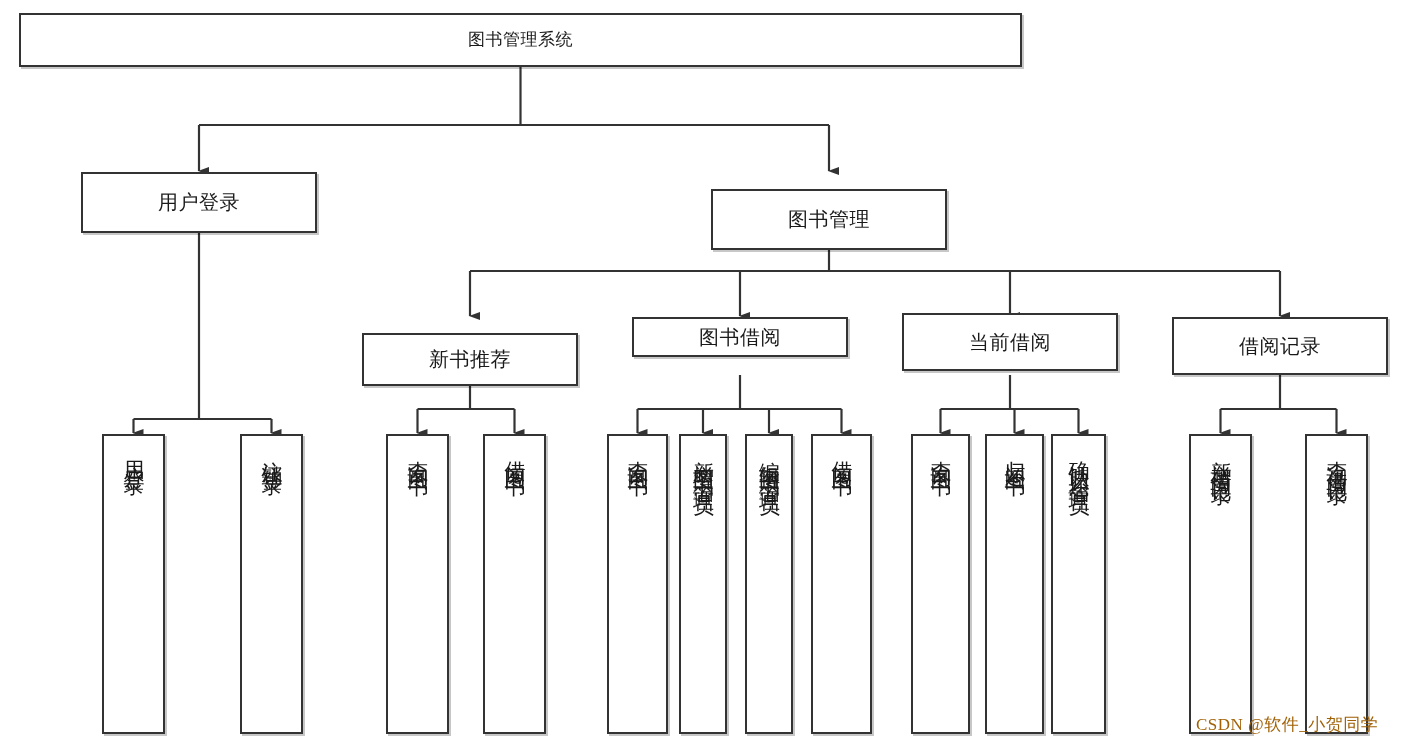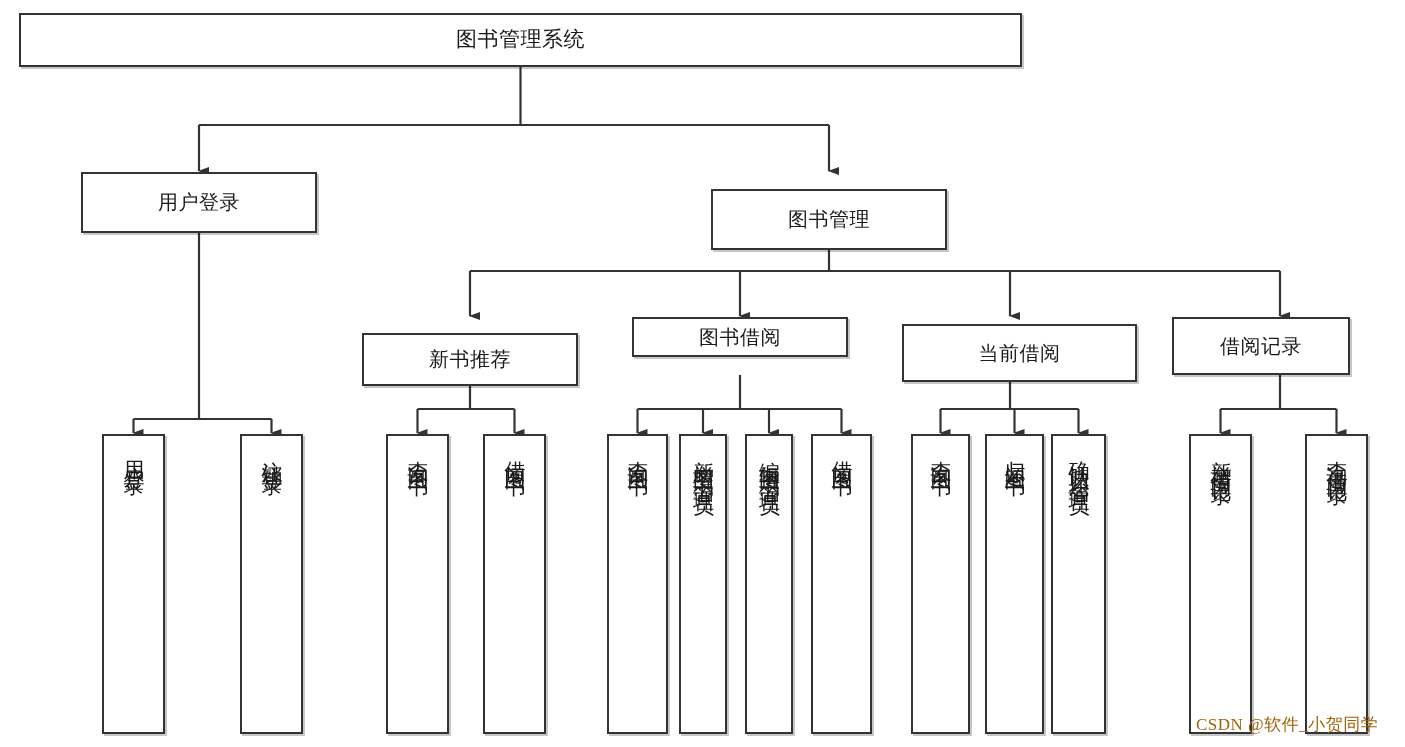--- a/index.html
+++ b/index.html
@@ -52,21 +52,21 @@
     padding-top: 8px;
   }
   .node.vert .lbl {
     writing-mode: vertical-rl;
     text-orientation: upright;
     font-size: 21px;
     letter-spacing: 5px;
     line-height: 1;
     white-space: nowrap;
   }
-  .node.root .lbl { font-size: 21px; }
+  .node.root .lbl { font-size: 17px; }
   .watermark {
     position: absolute;
     color: #a16207;
     font-size: 17px;
     letter-spacing: 0.5px;
     white-space: nowrap;
     z-index: 3;
     font-family: Liberation Serif, serif;
   }
 </style>
@@ -126,24 +126,24 @@
     </div>
     <div class="node horiz" style="left: 711px; top: 172px; width: 236px; height: 61px; margin-top: 17px;">
       <span class="lbl">图书管理</span>
     </div>
     <div class="node horiz" style="left: 362px; top: 317px; width: 216px; height: 53px; margin-top: 16px;">
       <span class="lbl">新书推荐</span>
     </div>
     <div class="node horiz" style="left: 632px; top: 317px; width: 216px; height: 40px;">
       <span class="lbl">图书借阅</span>
     </div>
-    <div class="node horiz" style="left: 902px; top: 324px; width: 235px; height: 58px;">
+    <div class="node horiz" style="left: 902px; top: 313px; width: 216px; height: 58px;">
       <span class="lbl">当前借阅</span>
     </div>
-    <div class="node horiz" style="left: 1172px; top: 317px; width: 178px; height: 58px;">
+    <div class="node horiz" style="left: 1172px; top: 317px; width: 216px; height: 58px;">
       <span class="lbl">借阅记录</span>
     </div>
     <div class="node vert" style="left: 102px; top: 434px; width: 63px; height: 300px;">
       <span class="lbl">用户登录</span>
     </div>
     <div class="node vert" style="left: 240px; top: 434px; width: 63px; height: 300px;">
       <span class="lbl">注销登录</span>
     </div>
     <div class="node vert" style="left: 386px; top: 434px; width: 63px; height: 300px;">
       <span class="lbl">查询图书</span>

